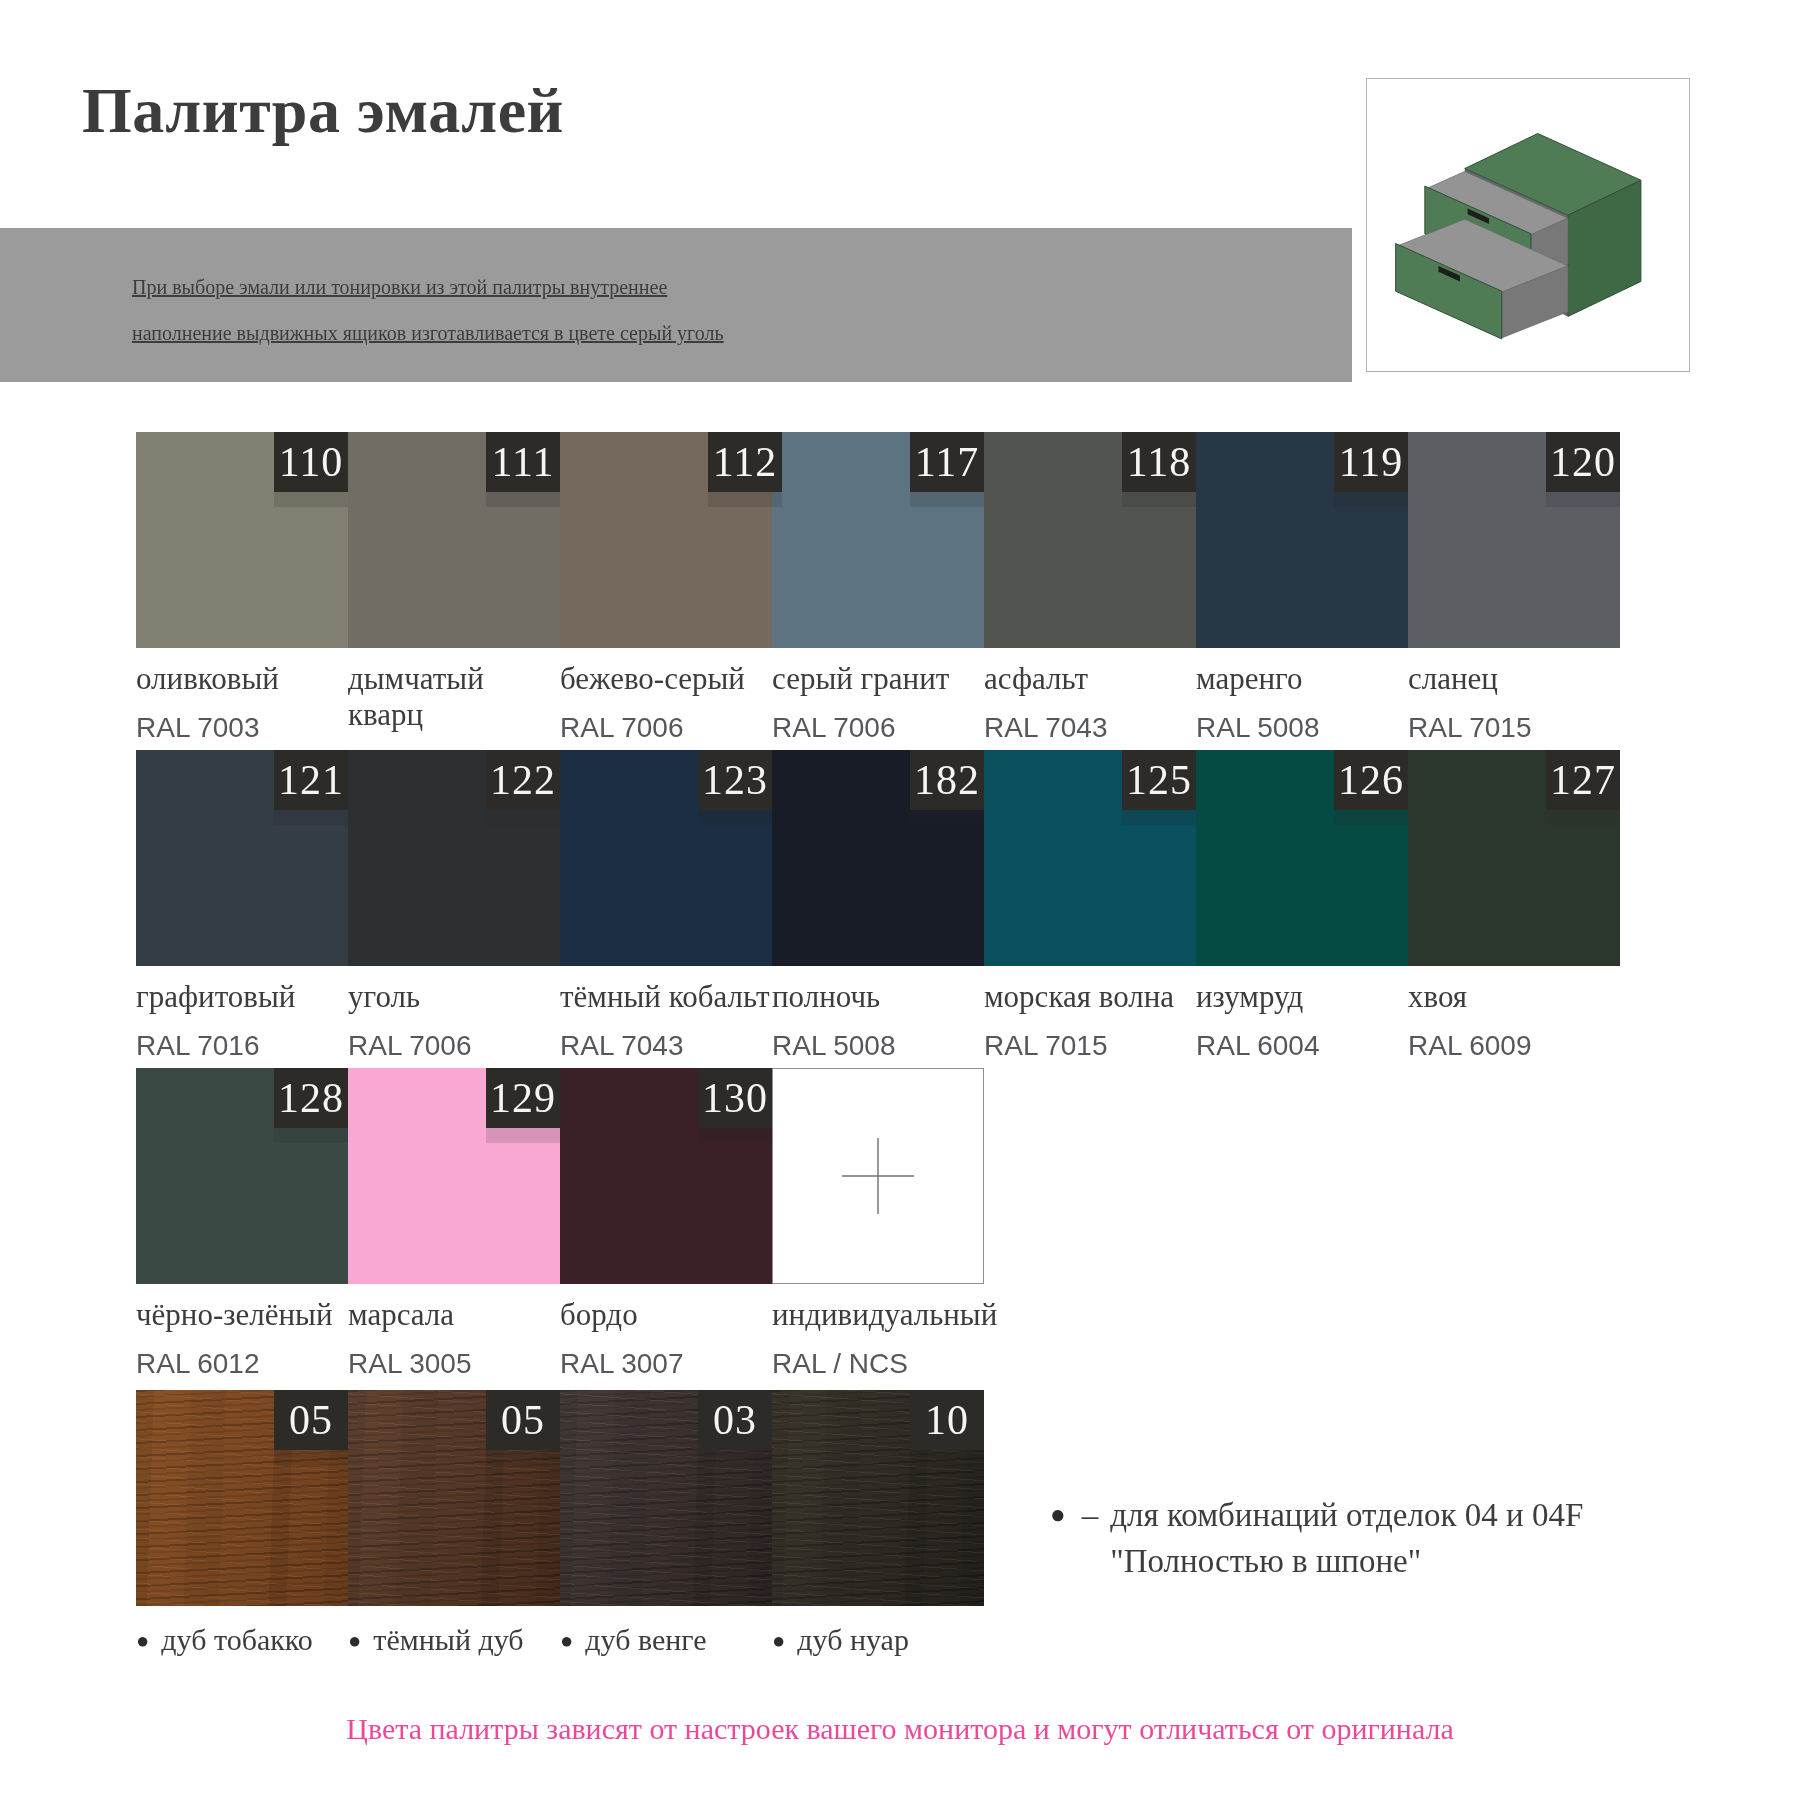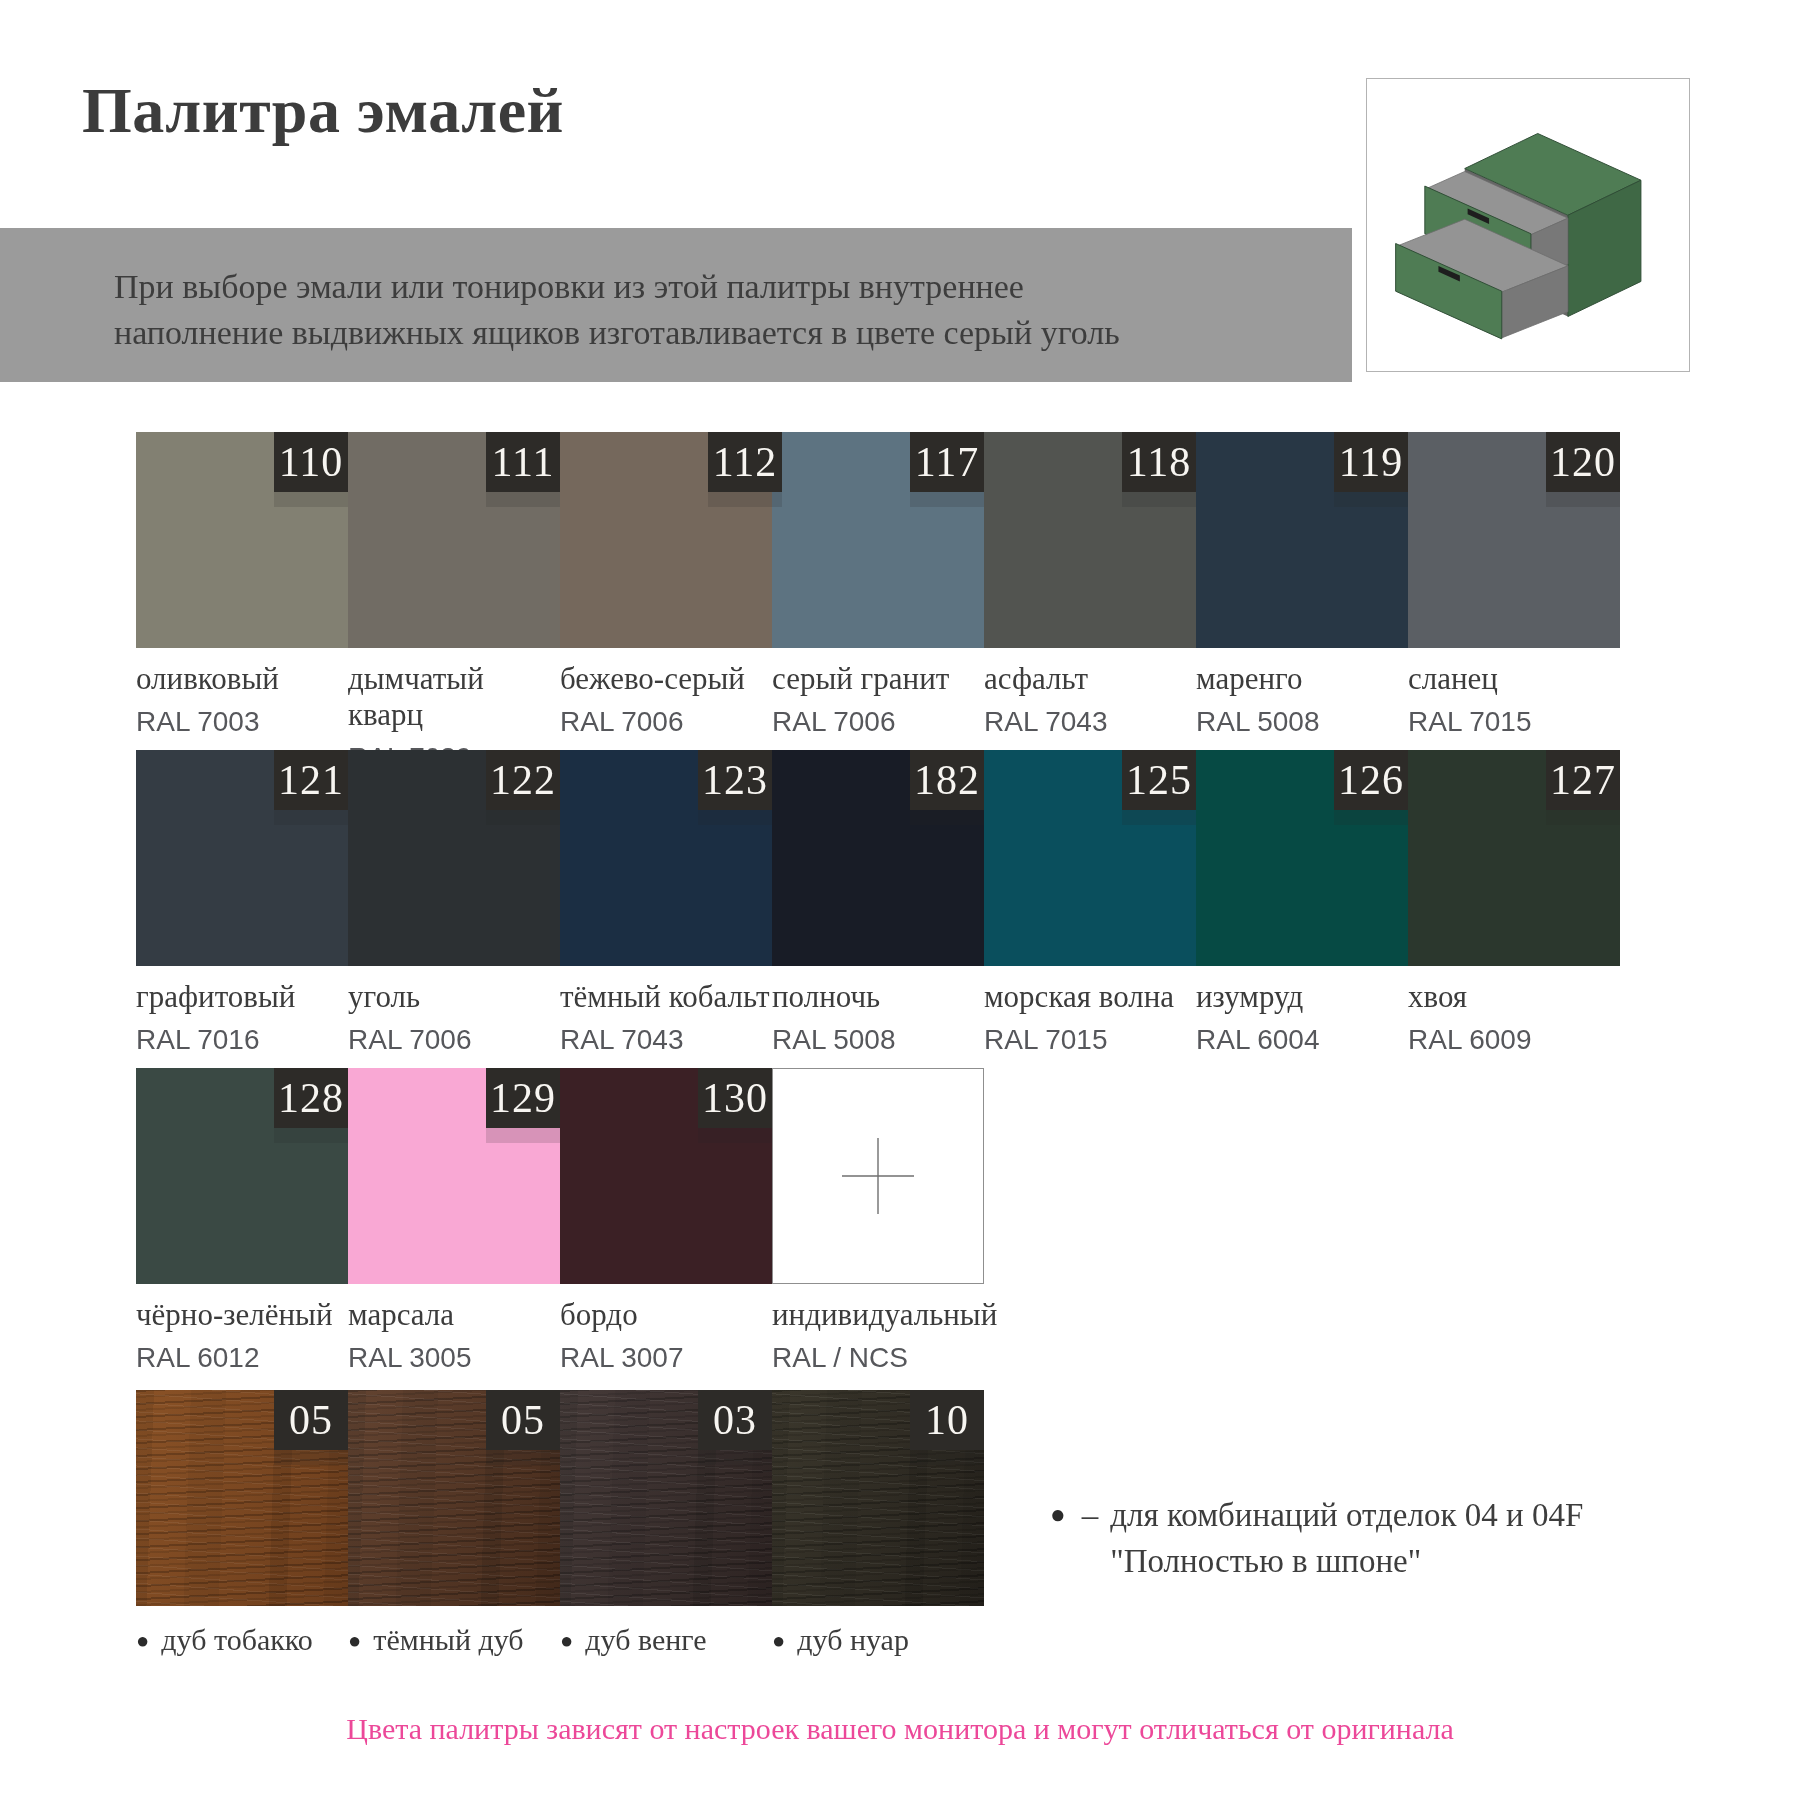--- a/index.html
+++ b/index.html
@@ -4,21 +4,21 @@
 <style>
   html,body{margin:0;padding:0;background:#fff;}
   .page{position:relative;width:1800px;height:1800px;background:#fff;overflow:hidden;
         font-family:"Liberation Serif","DejaVu Serif",serif;color:var(--text-dark,#3c3c3c);}
 
   .title{position:absolute;left:82px;top:74px;font-size:64px;font-weight:700;
          color:var(--text-dark,#3c3c3c);letter-spacing:.5px;}
 
   .banner{position:absolute;left:0;top:228px;width:1352px;height:154px;
           background:var(--banner-bg,#9b9b9b);}
-  .banner-text{position:absolute;left:114px;top:36px;font-size:34px;line-height:46px;color:#3d3d3d;}
+  .banner-text{position:absolute;left:132px;top:36px;font-size:20px;line-height:46px;color:#3d3d3d;text-decoration:underline;}
 
   .illu-box{position:absolute;left:1366px;top:78px;width:324px;height:294px;background:#fff;
             border:1px solid #b3b3b3;box-sizing:border-box;}
   .illu-box svg{width:100%;height:100%;display:block;}
   .iso .green{fill:var(--green,#4f7c54);stroke:#2f4d35;stroke-width:1;}
   .iso .green-dark{fill:var(--green-dark,#3f6845);stroke:#2f4d35;stroke-width:1;}
   .iso .opening{fill:var(--opening,#666);}
   .iso .gbox{fill:var(--gray-box,#949494);stroke:#6d6d6d;stroke-width:.8;}
   .iso .gside{fill:var(--gray-box-dark,#787878);stroke:#6d6d6d;stroke-width:.8;}
   .iso .handle{fill:var(--handle,#1e1e1e);}
@@ -26,21 +26,21 @@
   .row{position:absolute;left:136px;display:flex;}
   .r1{top:432px;} .r2{top:750px;} .r3{top:1068px;} .r4{top:1390px;}
   .cell{width:212px;}
   .sw{position:relative;width:212px;height:216px;}
   .badge{position:absolute;top:0;right:0;width:74px;height:60px;z-index:3;
          background:var(--badge-bg,#2d2b28);color:var(--badge-fg,#f7f5f1);
          font-size:42px;line-height:60px;text-align:center;letter-spacing:1px;}
   .badge::after{content:"";position:absolute;top:100%;left:0;width:100%;height:15px;
          background:rgba(40,38,35,.16);}
   .nm{margin-top:13px;font-size:31px;line-height:36px;color:var(--text-dark,#3c3c3c);}
-  .ral{margin-top:9px;font-family:"Liberation Sans","DejaVu Sans",sans-serif;
+  .ral{margin-top:15px;font-family:"Liberation Sans","DejaVu Sans",sans-serif;
        font-size:28px;color:var(--text-mid,#56575b);}
 
   .custom-sw{background:#fff;border:1px solid #8f8f8f;box-sizing:border-box;
              display:flex;align-items:center;justify-content:center;}
   .plus{display:block;}
   .plus line{stroke:#6f6f6f;stroke-width:1.4;}
 
   .wood{background-color:var(--wood,#6b4326);overflow:hidden;}
   .wood::before{content:"";position:absolute;inset:0;z-index:1;background:
     repeating-linear-gradient(177deg, rgba(0,0,0,.26) 0 2px, rgba(0,0,0,0) 2px 6px, rgba(0,0,0,.13) 6px 8px, rgba(0,0,0,0) 8px 13px),

